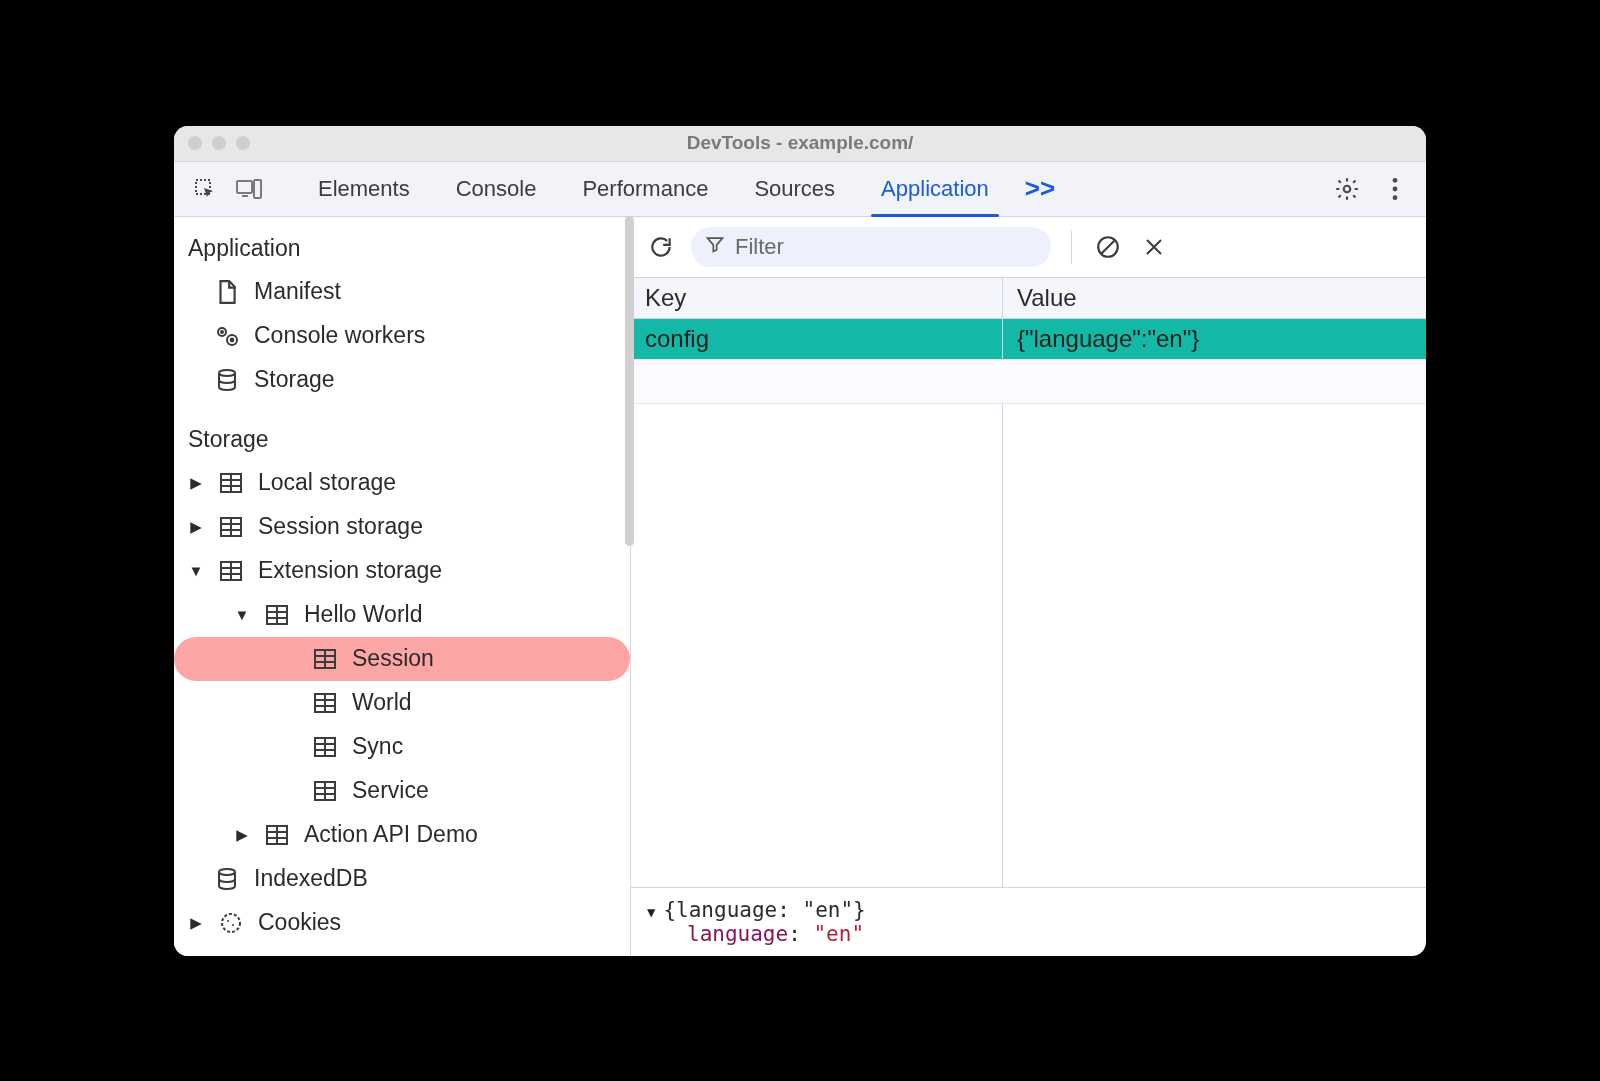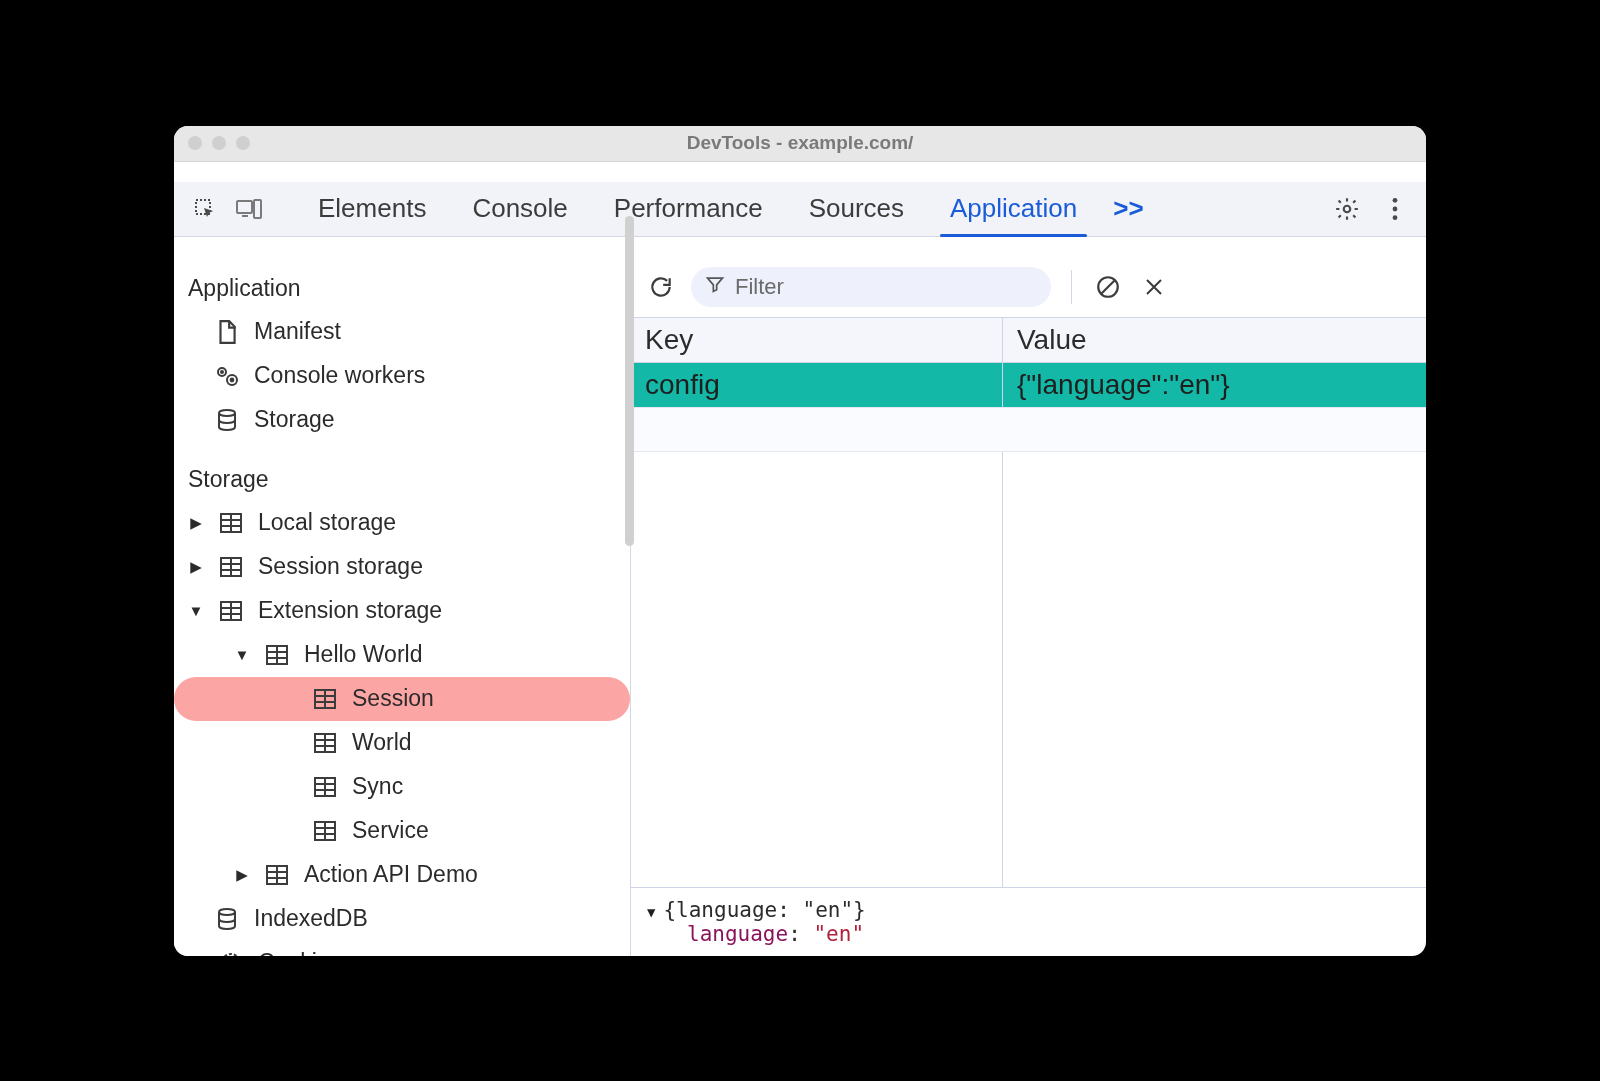--- a/index.html
+++ b/index.html
@@ -12,21 +12,20 @@
     display:flex; align-items:center; justify-content:center;
   }
   .window {
     width:1252px; height:830px;
     background:#fff;
     border-radius:14px;
     overflow:hidden;
     display:flex; flex-direction:column;
     box-shadow:0 0 0 1px rgba(0,0,0,0.1);
     position:relative;
-    gap:20px;
   }
   .titlebar {
     height:36px;
     background:#e7e7e7;
     display:flex; align-items:center;
     position:relative;
     border-bottom:1px solid #d6d6d6;
   }
   .tb-dots { position:absolute; left:14px; display:flex; gap:10px; }
   .tb-dot { width:14px; height:14px; border-radius:50%; background:#cfcfcf; }
@@ -43,21 +42,21 @@
     width:38px; height:38px;
     display:flex; align-items:center; justify-content:center;
     border-radius:4px;
     color:#4a4a4a;
   }
   .tabbar .icon-btn.dim { color:#7a7a7a; }
   .tabbar .spacer { width:18px; }
   .tab {
     padding:0 20px; height:100%;
     display:flex; align-items:center;
-    color:#3c3c3c; font-size:26px;
+    color:#3c3c3c; font-size:22px;
     position:relative;
   }
   .tab.active { color:#1a5bd8; }
   .tab.active::after {
     content:""; position:absolute; left:10px; right:10px; bottom:-1px;
     height:3px; background:#1a5bd8; border-radius:3px;
   }
   .tabbar .more { font-size:26px; font-weight:700; color:#1a5bd8; padding:0 10px;}
   .tabbar .right { margin-left:auto; display:flex; align-items:center; gap:10px;}
   .content { flex:1; display:flex; min-height:0; }
@@ -99,21 +98,21 @@
   }
   .filter-wrap input {
     border:none; background:transparent; outline:none;
     font-size:22px; color:#c2410c; width:100%;
   }
   .filter-wrap input::placeholder { color:#6b6b6b; }
   .toolbar .divider { width:1px; height:34px; background:#d3d7e3; margin:0 6px;}
   .table-head {
     display:flex; border-bottom:1px solid #cfd4e6; background:#f4f6fb;
   }
-  .th, .td { padding:6px 14px; font-size:28px; }
+  .th, .td { padding:6px 14px; font-size:24px; }
   .th { color:#2b2b2b; font-weight:400; }
   .col-key { width:372px; border-right:1px solid #cfd4e6; }
   .col-val { flex:1; }
   .table-body { flex:0 0 auto; }
   .trow { display:flex; border-bottom:1px solid #e5e8f2; background:#14b8a6;}
   .stripegap { height:44px; background:#f9fbfe; border-bottom:1px solid #e5e8f2;}
   .table-spacer { flex:1; display:flex; }
   .table-spacer .col-key { border-right:1px solid #cfd4e6; }
   .detail {
     border-top:1px solid #cfd4e6; padding:10px 16px;

